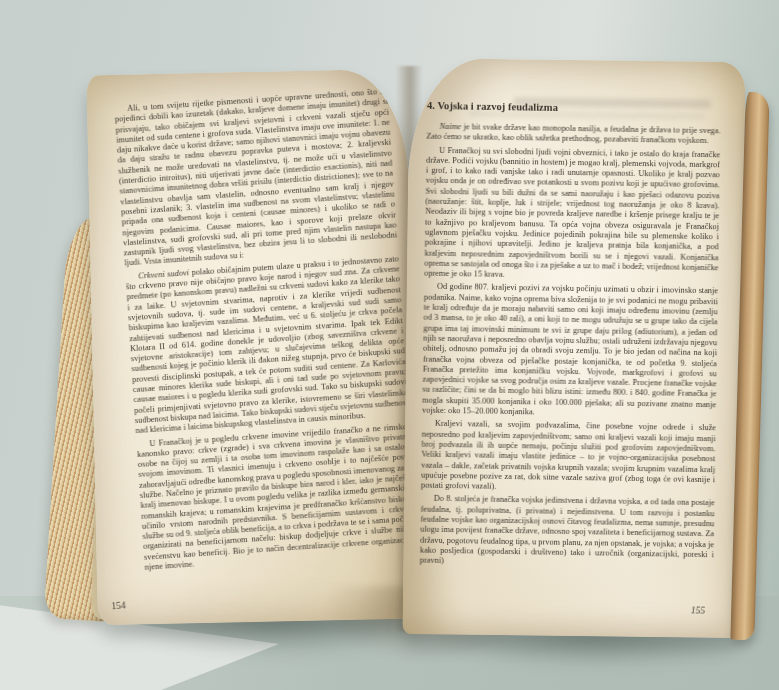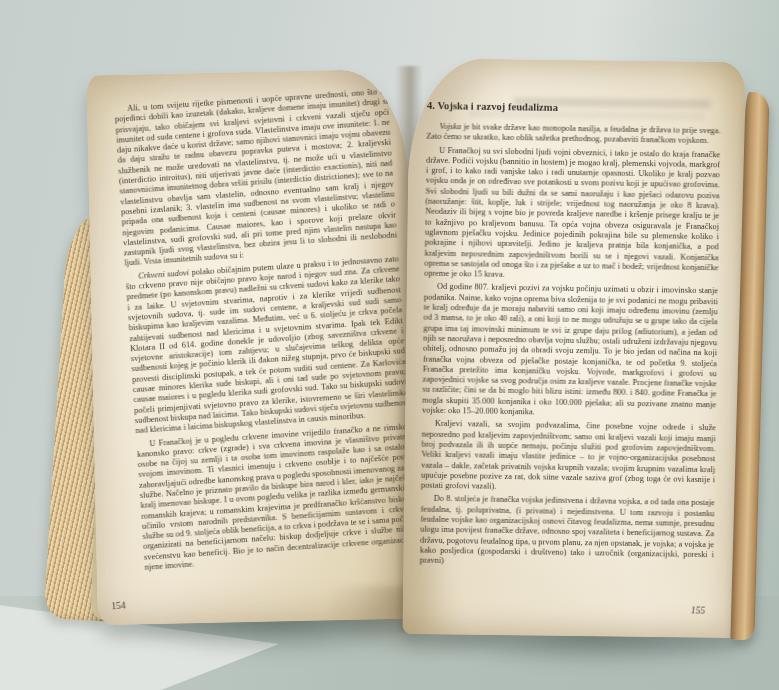--- a/index.html
+++ b/index.html
@@ -165,21 +165,21 @@
     </div>
 
     <div class="gutter"></div>
     <div class="spine-shadow"></div>
 
     <div class="page-right">
       <div class="ghost-band"></div>
       <div class="ghost-band2"></div>
       <div class="heading">4. Vojska i razvoj feudalizma</div>
       <div class="text-right">
-          <p class="para"><i>Vojska</i> je bit svake države kao monopola nasilja, a feudalna je država to prije svega. Zato ćemo se ukratko, kao oblik sažetka prethodnog, pozabaviti franačkom vojskom.</p>
+          <p class="para"><i>Naime</i> je bit svake države kao monopola nasilja, a feudalna je država to prije svega. Zato ćemo se ukratko, kao oblik sažetka prethodnog, pozabaviti franačkom vojskom.</p>
           <p class="para">U Franačkoj su svi slobodni ljudi vojni obveznici, i tako je ostalo do kraja franačke države. Podići vojsku (bannitio in hostem) je mogao kralj, plemenski vojvoda, markgrof i grof, i to kako radi vanjske tako i radi unutarnje opasnosti. Ukoliko je kralj pozvao vojsku onda je on određivao sve potankosti u svom pozivu koji je upućivao grofovima. Svi slobodni ljudi su bili dužni da se sami naoružaju i kao pješaci odazovu poziva (naoružanje: štit, koplje, luk i strijele; vrijednost tog naoružanja je oko 8 krava). Neodaziv ili bijeg s vojne bio je povreda kraljeve naredbe i kršenje prisege kralju te je to kažnjivo po kraljevom banusu. Ta opća vojna obveza osiguravala je Franačkoj uglavnom pješačku vojsku. Jedinice pojedinih pokrajina bile su plemenske koliko i pokrajine i njihovi upravitelji. Jedino je kraljeva pratnja bila konjanička, a pod kraljevim neposrednim zapovjedništvom borili su se i njegovi vazali. Konjanička oprema se sastojala od onoga što i za pješake a uz to mač i bodež; vrijednost konjaničke opreme je oko 15 krava.</p>
           <p class="para">Od godine 807. kraljevi pozivi za vojsku počinju uzimati u obzir i imovinsko stanje podanika. Naime, kako vojna oprema biva složenija to je svi podanici ne mogu pribaviti te kralj određuje da je moraju nabaviti samo oni koji imaju određenu imovinu (zemlju od 3 mansa, to je oko 40 rali), a oni koji to ne mogu udružuju se u grupe tako da cijela grupa ima taj imovinski minimum te svi iz grupe daju prilog (adiutorium), a jedan od njih se naoružava i neposredno obavlja vojnu službu; ostali udruženi izdržavaju njegovu obitelj, odnosno pomažu joj da obradi svoju zemlju. To je bio jedan od načina na koji franačka vojna obveza od pješačke postaje konjanička, te od početka 9. stoljeća Franačka pretežito ima konjaničku vojsku. Vojvode, markgrofovi i grofovi su zapovjednici vojske sa svog područja osim za kraljeve vazale. Procjene franačke vojske su različite; čini se da bi moglo biti blizu istini: između 800. i 840. godine Franačka je mogla skupiti 35.000 konjanika i oko 100.000 pješaka; ali su pozivane znatno manje vojske: oko 15–20.000 konjanika.</p>
           <p class="para">Kraljevi vazali, sa svojim podvazalima, čine posebne vojne odrede i služe neposredno pod kraljevim zapovjedništvom; samo oni kraljevi vazali koji imaju manji broj podvazala ili ih uopće nemaju, počinju služiti pod grofovim zapovjedništvom. Veliki kraljevi vazali imaju vlastite jedinice – to je vojno-organizacijska posebnost vazala – dakle, začetak privatnih vojska krupnih vazala; svojim krupnim vazalima kralj upućuje posebne pozive za rat, dok sitne vazale saziva grof (zbog toga će ovi kasnije i postati grofovi vazali).</p>
           <p class="para">Do 8. stoljeća je franačka vojska jedinstvena i državna vojska, a od tada ona postaje feudalna, tj. poluprivatna, (i privatna) i nejedinstvena. U tom razvoju i postanku feudalne vojske kao organizacijskoj osnovi čitavog feudalizma, nema sumnje, presudnu ulogu ima povijest franačke države, odnosno spoj vazaliteta i beneficijarnog sustava. Za državu, pogotovu feudalnog tipa, u prvom planu, za njen opstanak, je vojska; a vojska je kako posljedica (gospodarski i društveno) tako i uzročnik (organizacijski, poreski i pravni)</p>
         </div>
       <div class="page-number pn-right">155</div>
     </div>
 
     <div class="edge-right"></div>
   </div>

